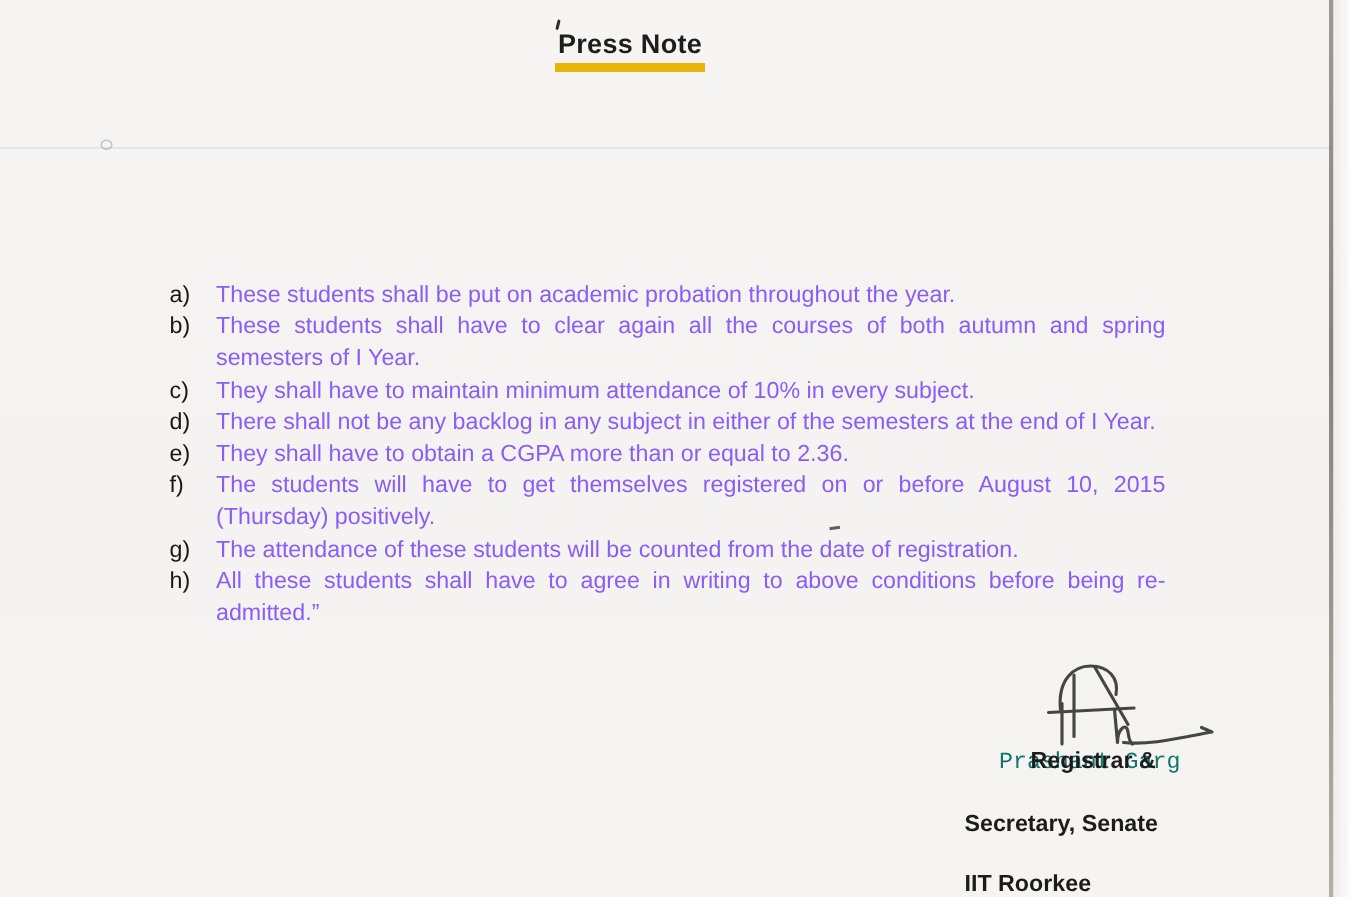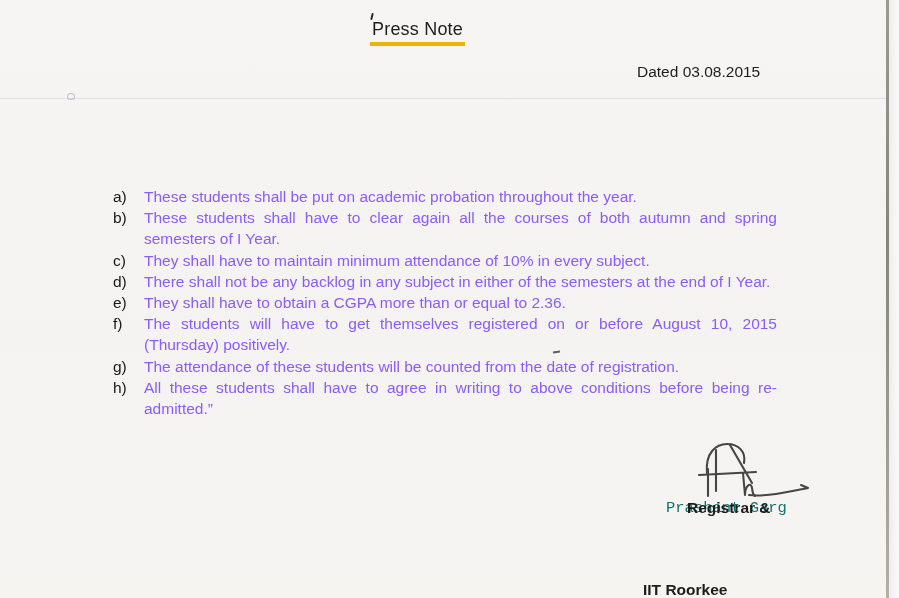--- a/index.html
+++ b/index.html
@@ -75,23 +75,23 @@
     background: #2c2c2c;
     transform: rotate(14deg);
     border-radius: 1px;
   }
   
   .title {
     position: absolute;
     left: 370px;
     top: 19px;
     font-size: 18px;
-    font-weight: 400;
+    font-weight: 700;
     color: #1d1d1d;
-    border-bottom: 4px solid #eab308;
+    border-bottom: 6px solid #eab308;
     padding: 0 2px 2px 2px;
     letter-spacing: 0.2px;
     text-align: right;
   }
   .dateline {
     position: absolute;
     left: 637px;
     top: 63px;
     font-size: 15.5px;
     color: #1d1d1d;
@@ -177,21 +177,20 @@
 <div class="page">
 
   <div class="scan-hline"></div>
   <div class="scan-edge"></div>
   <div class="scan-edge-outer"></div>
   <div class="speck-1"></div>
   <div class="speck-2"></div>
   <div class="pen-tick"></div>
 
   <div class="title">Press Note</div>
-  <div class="dateline">Dated 03.08.2015</div>
 
 
   <div class="conditions">
     <div class="cond-row">
       <span class="cond-label">a)</span>
       <span class="cond-text">These students shall be put on academic probation throughout the year.</span>
     </div>
     <div class="cond-row">
       <span class="cond-label">b)</span>
       <span class="cond-text">These students shall have to clear again all the courses of both autumn and spring semesters of I Year.</span>
@@ -233,15 +232,16 @@
 
     <path d="M5 36 L 62 33"></path>
 
     <path d="M49 34 L 51 56 C 51 47, 57 42, 58 49 C 58.5 53, 59 56, 61 57"></path>
 
     <path d="M55 56 C 72 58, 92 53, 114 49 L 107 46"></path>
   </svg>
 
   <div class="sig-name">Prashant Garg</div>
   <div class="sig-role1">Registrar &amp;</div>
+  <div class="sig-role2">Secretary, Senate</div>
   <div class="sig-org">IIT Roorkee</div>
 
 </div>
 
 </body></html>

